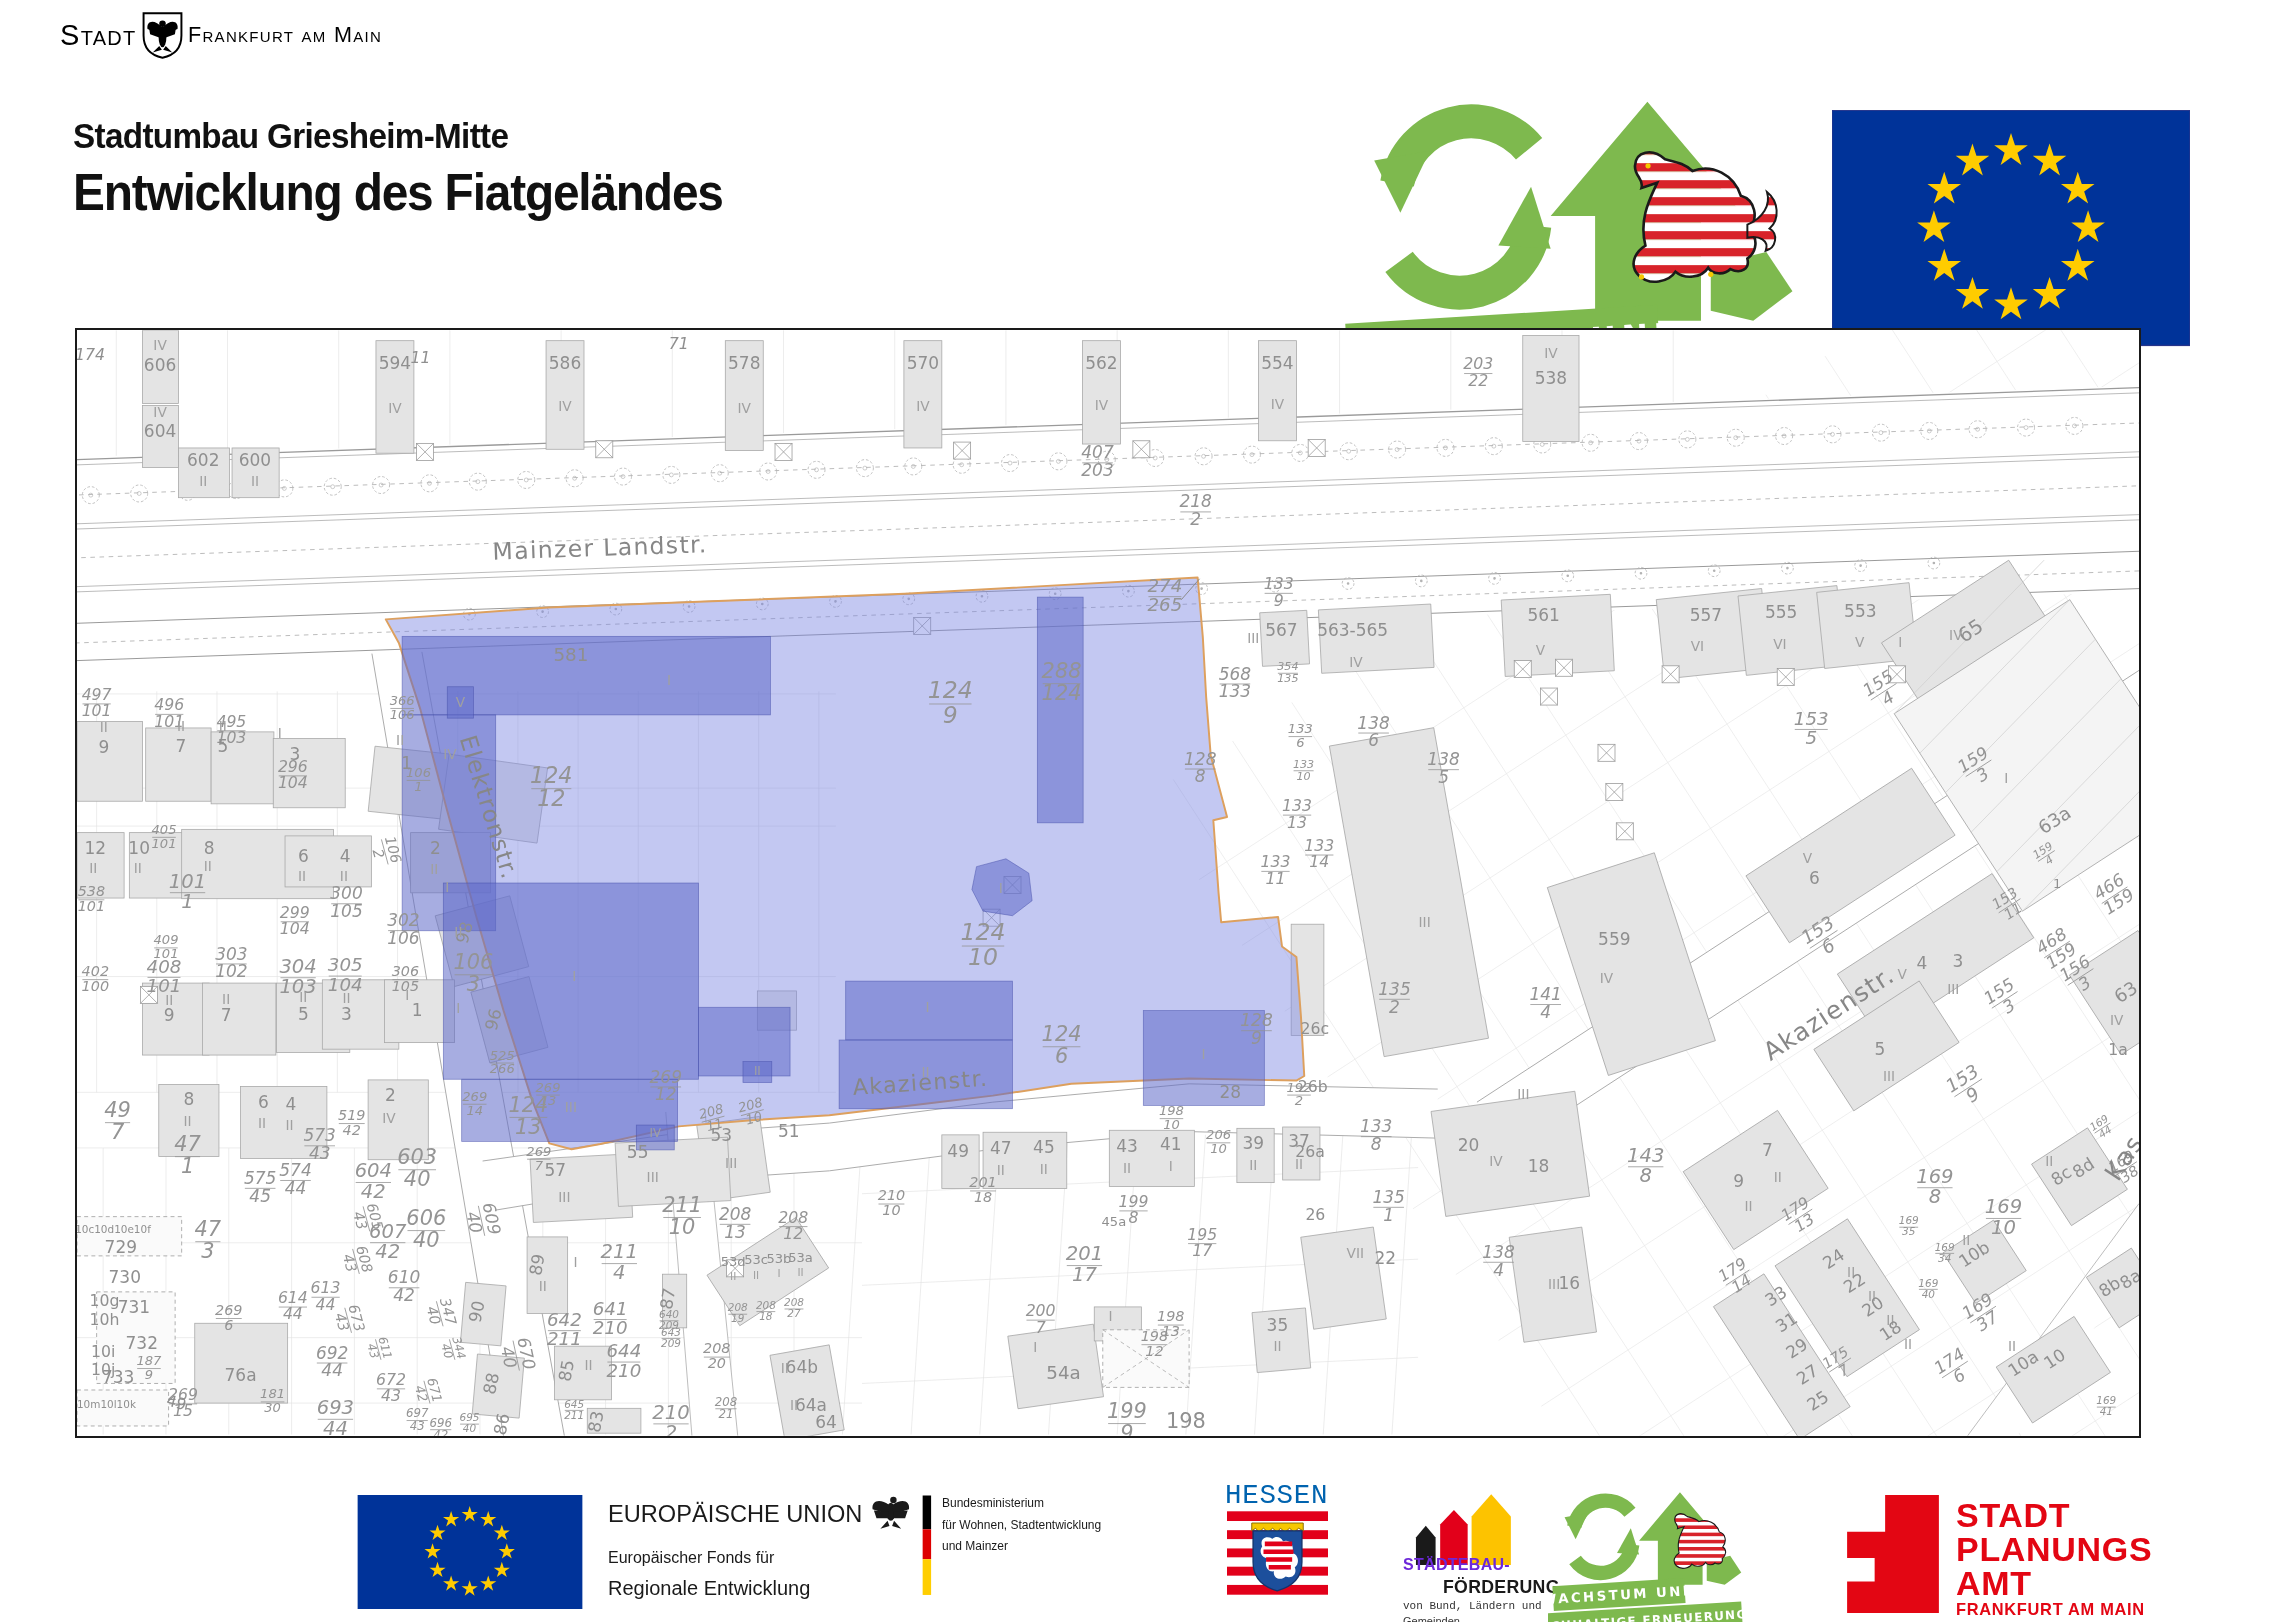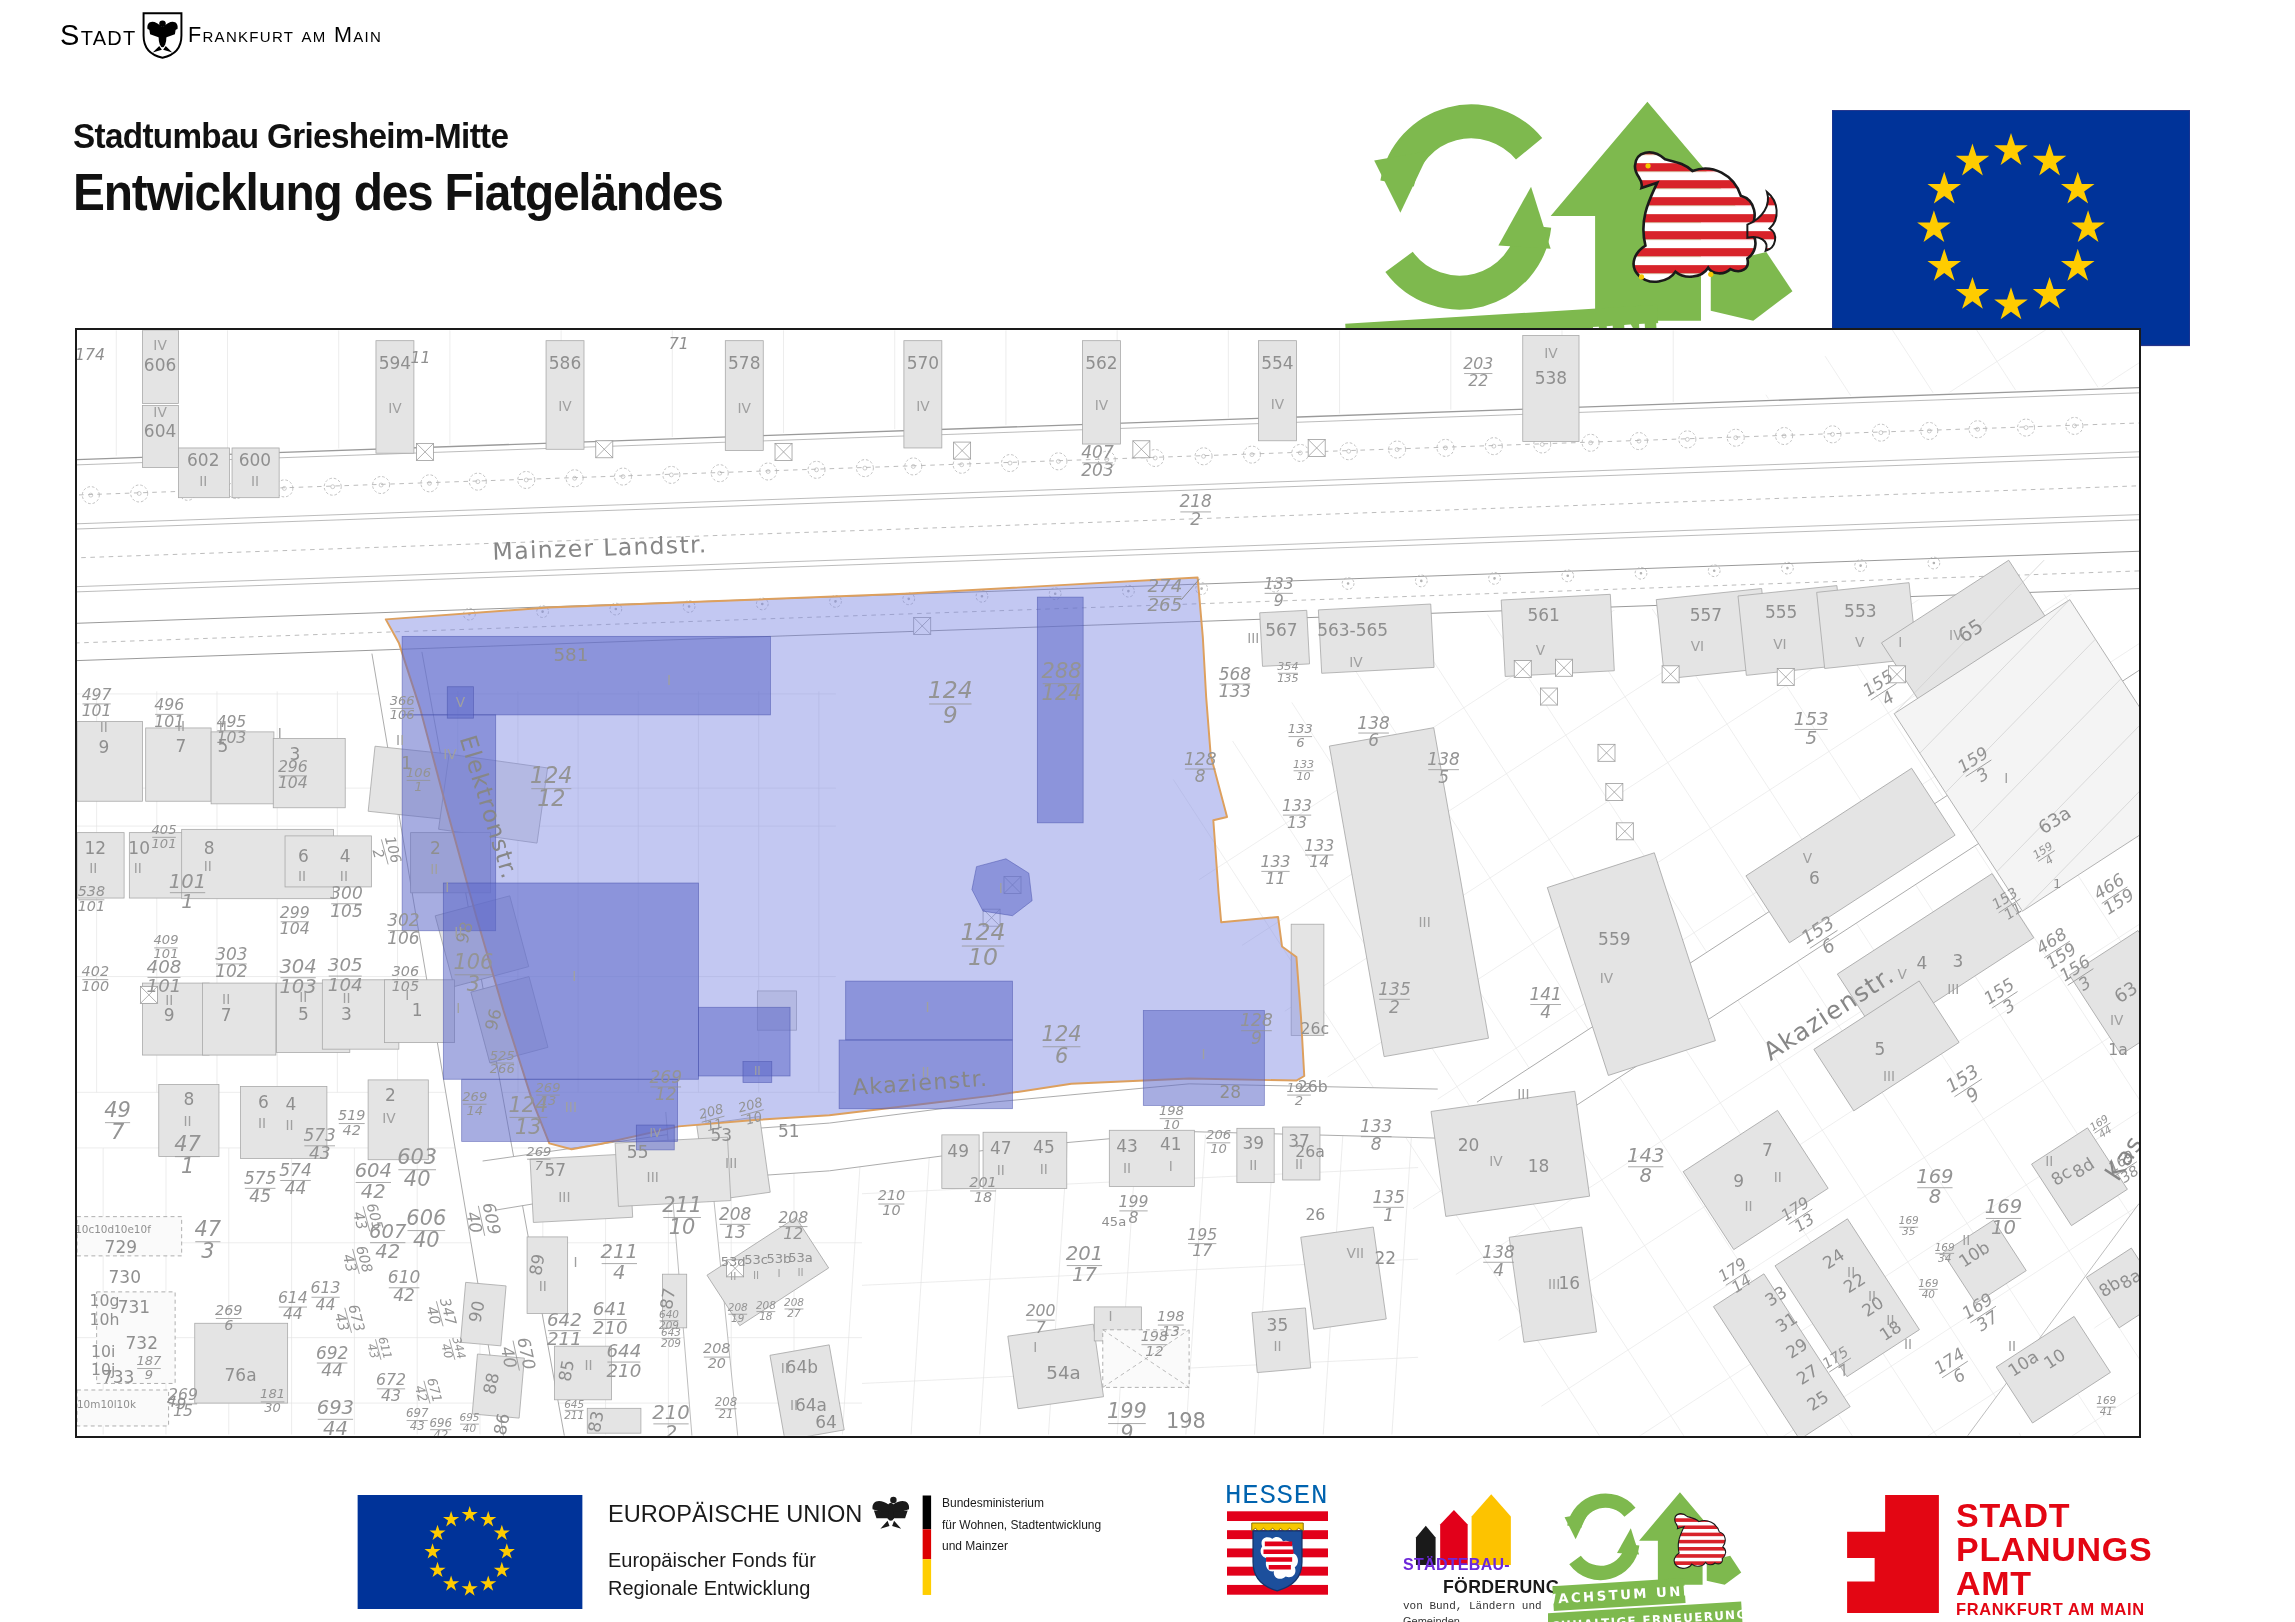--- a/index.html
+++ b/index.html
@@ -10,21 +10,21 @@
   #title1{left:73px;top:116px;font-size:35px;font-weight:bold;letter-spacing:-0.7px;transform:scaleX(.95);transform-origin:left;}
   #title2{left:73px;top:162px;font-size:52px;font-weight:bold;letter-spacing:-1.3px;transform:scaleX(.92);transform-origin:left;}
   #fflogo{left:60px;top:11.8px;height:47px;display:flex;align-items:center;color:#000;}
   .ff1{font-size:29px;letter-spacing:0.7px;font-weight:400;}
   .ff2{font-size:21.6px;letter-spacing:0.7px;font-weight:400;}
   #euhead-text{left:1832px;top:352px;font-size:26px;line-height:33px;color:#000;}
   #map-wrap{left:75px;top:328px;width:2062px;height:1106px;border:2px solid #1a1a1a;background:#fff;}
   svg text{font-family:"DejaVu Sans",sans-serif;}
   .footrow .t{color:#1a1a1a;}
   #eu-foot-t1{left:608px;top:1501px;font-size:23.6px;}
-  #eu-foot-t2{left:608px;top:1549px;font-size:20px;}
+  #eu-foot-t2{left:608px;top:1549px;font-size:16px;}
   #eu-foot-t3{left:608px;top:1577px;font-size:20px;}
   #bund-text{left:942px;top:1493px;font-size:12px;line-height:21.6px;color:#1a1a1a;}
   #hessen-t{left:1225px;top:1480px;font-size:27.5px;color:#0063af;letter-spacing:0.7px;font-family:Liberation Mono, monospace;}
   #stb-t1{left:1403px;top:1556px;font-size:16px;font-weight:bold;color:#6d28d9;letter-spacing:0.3px;}
   #stb-t2{left:1403px;top:1577px;font-size:17.7px;font-weight:bold;color:#1a1a1a;letter-spacing:0.3px;margin-left:40px;}
   #stb-s1{left:1403px;top:1600px;font-size:11px;color:#333;font-family:Liberation Mono, monospace;}
   #stb-s2{left:1403px;top:1615px;font-size:11px;color:#333;}
   #spa-t{left:1956px;top:1498px;font-size:34px;line-height:34px;font-weight:bold;color:#e30613;letter-spacing:0.7px;}
   #spa-sub{left:1956px;top:1600px;font-size:16.4px;font-weight:bold;color:#e30613;letter-spacing:0.7px;}
 </style>

